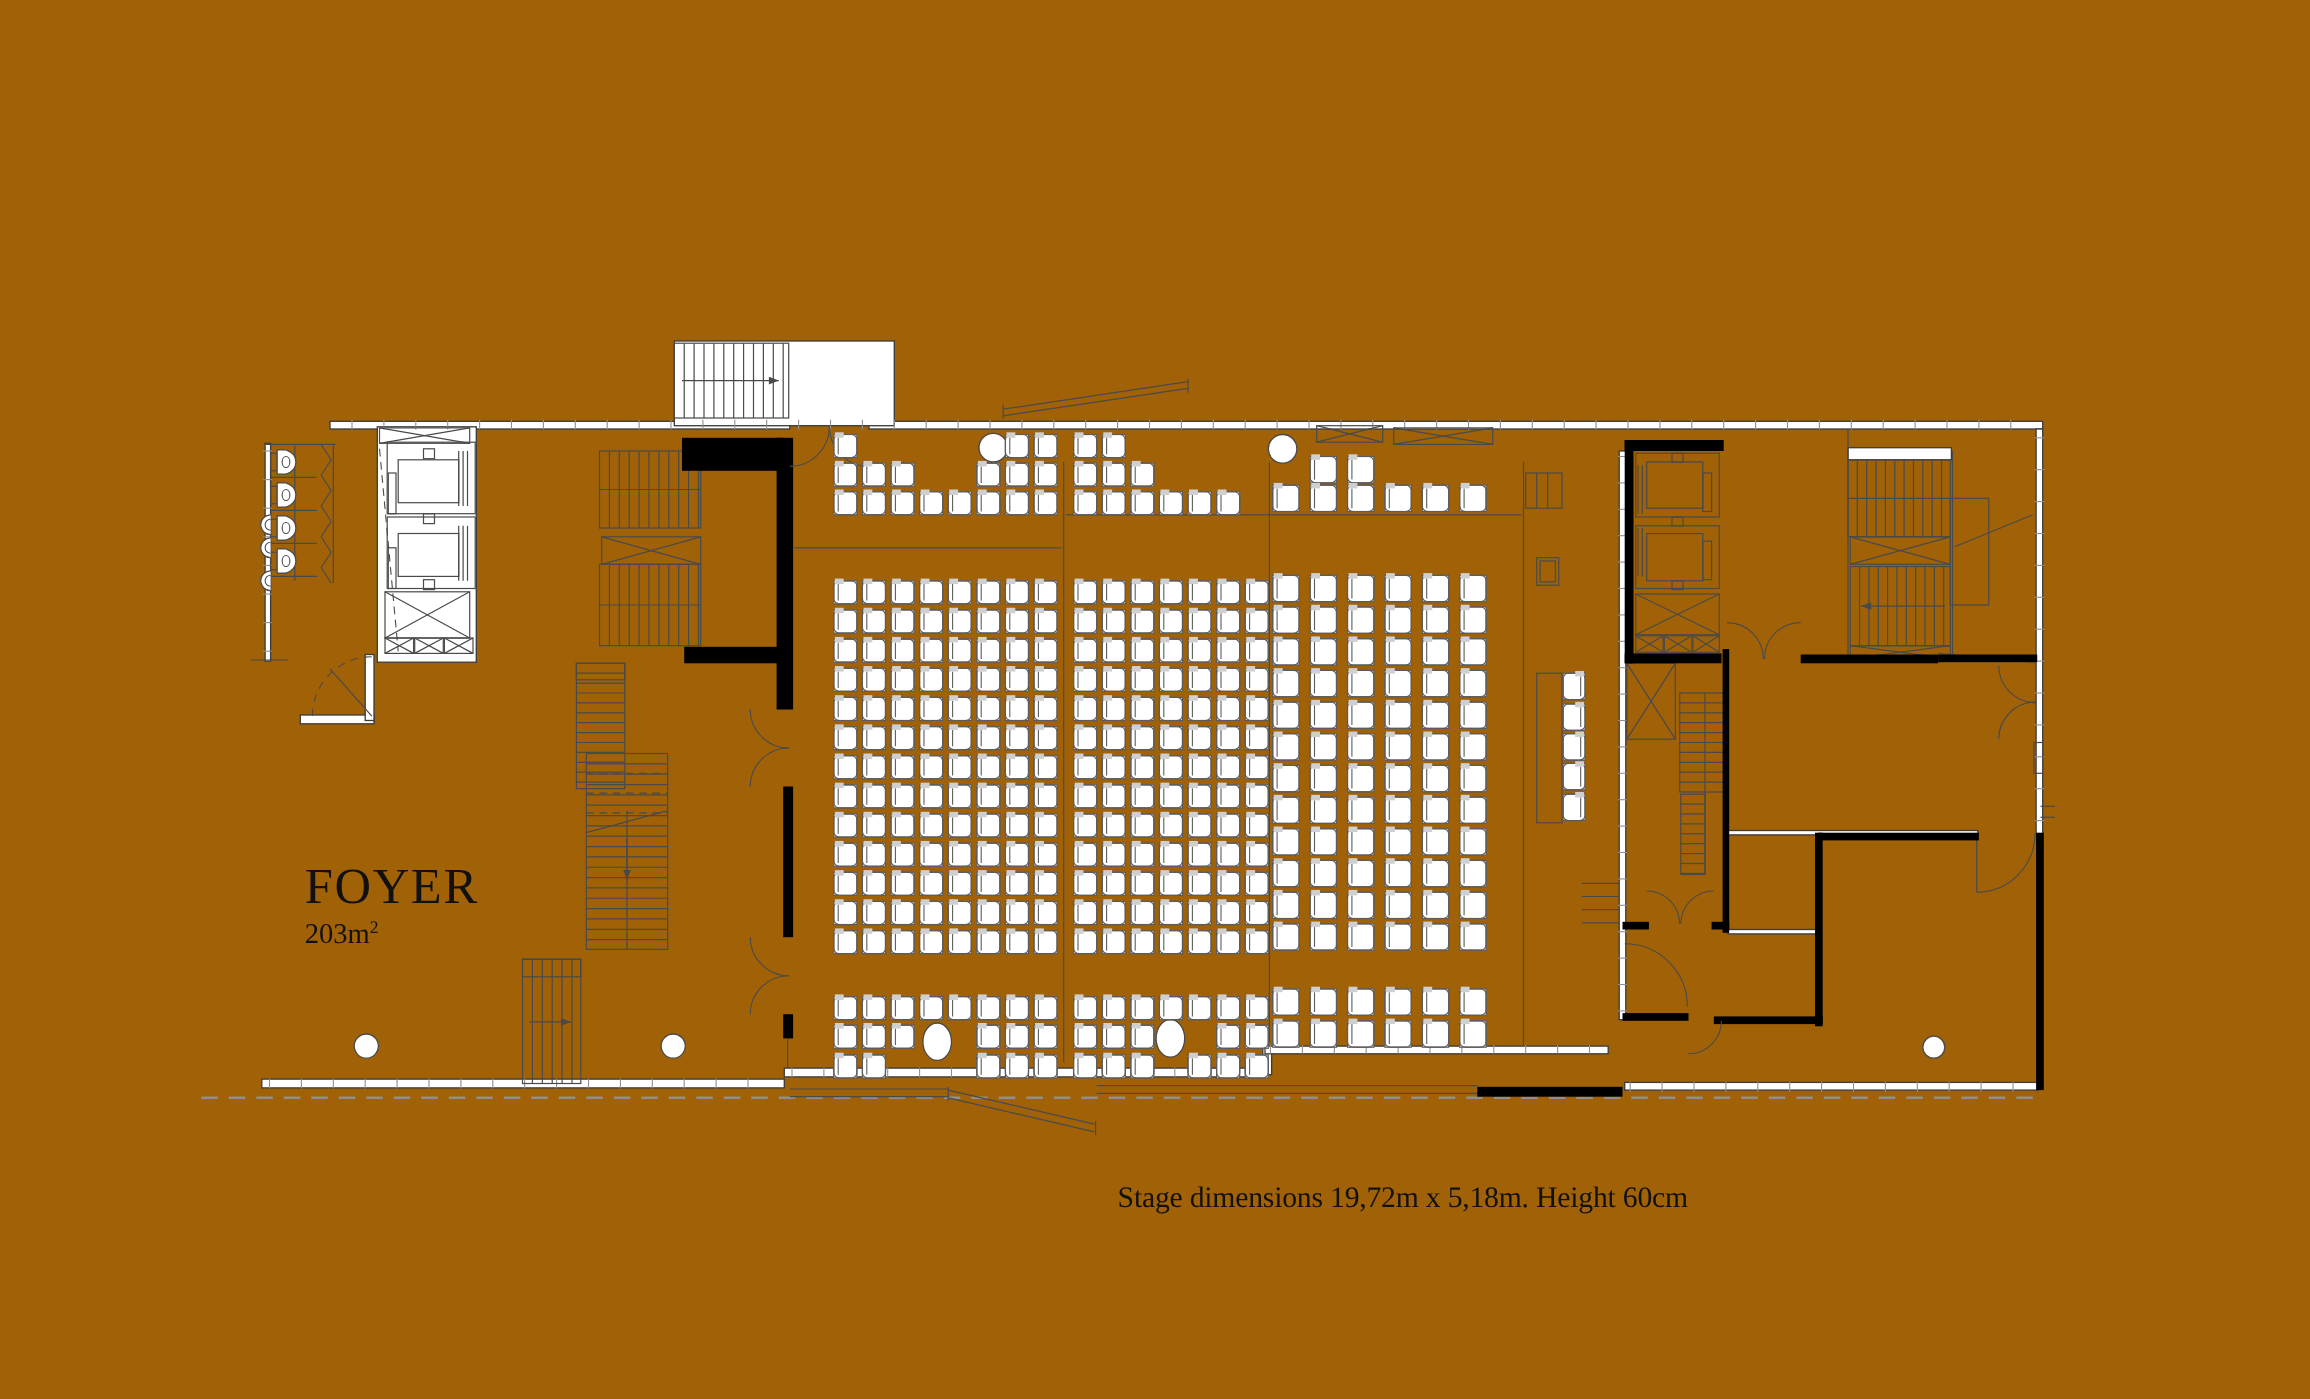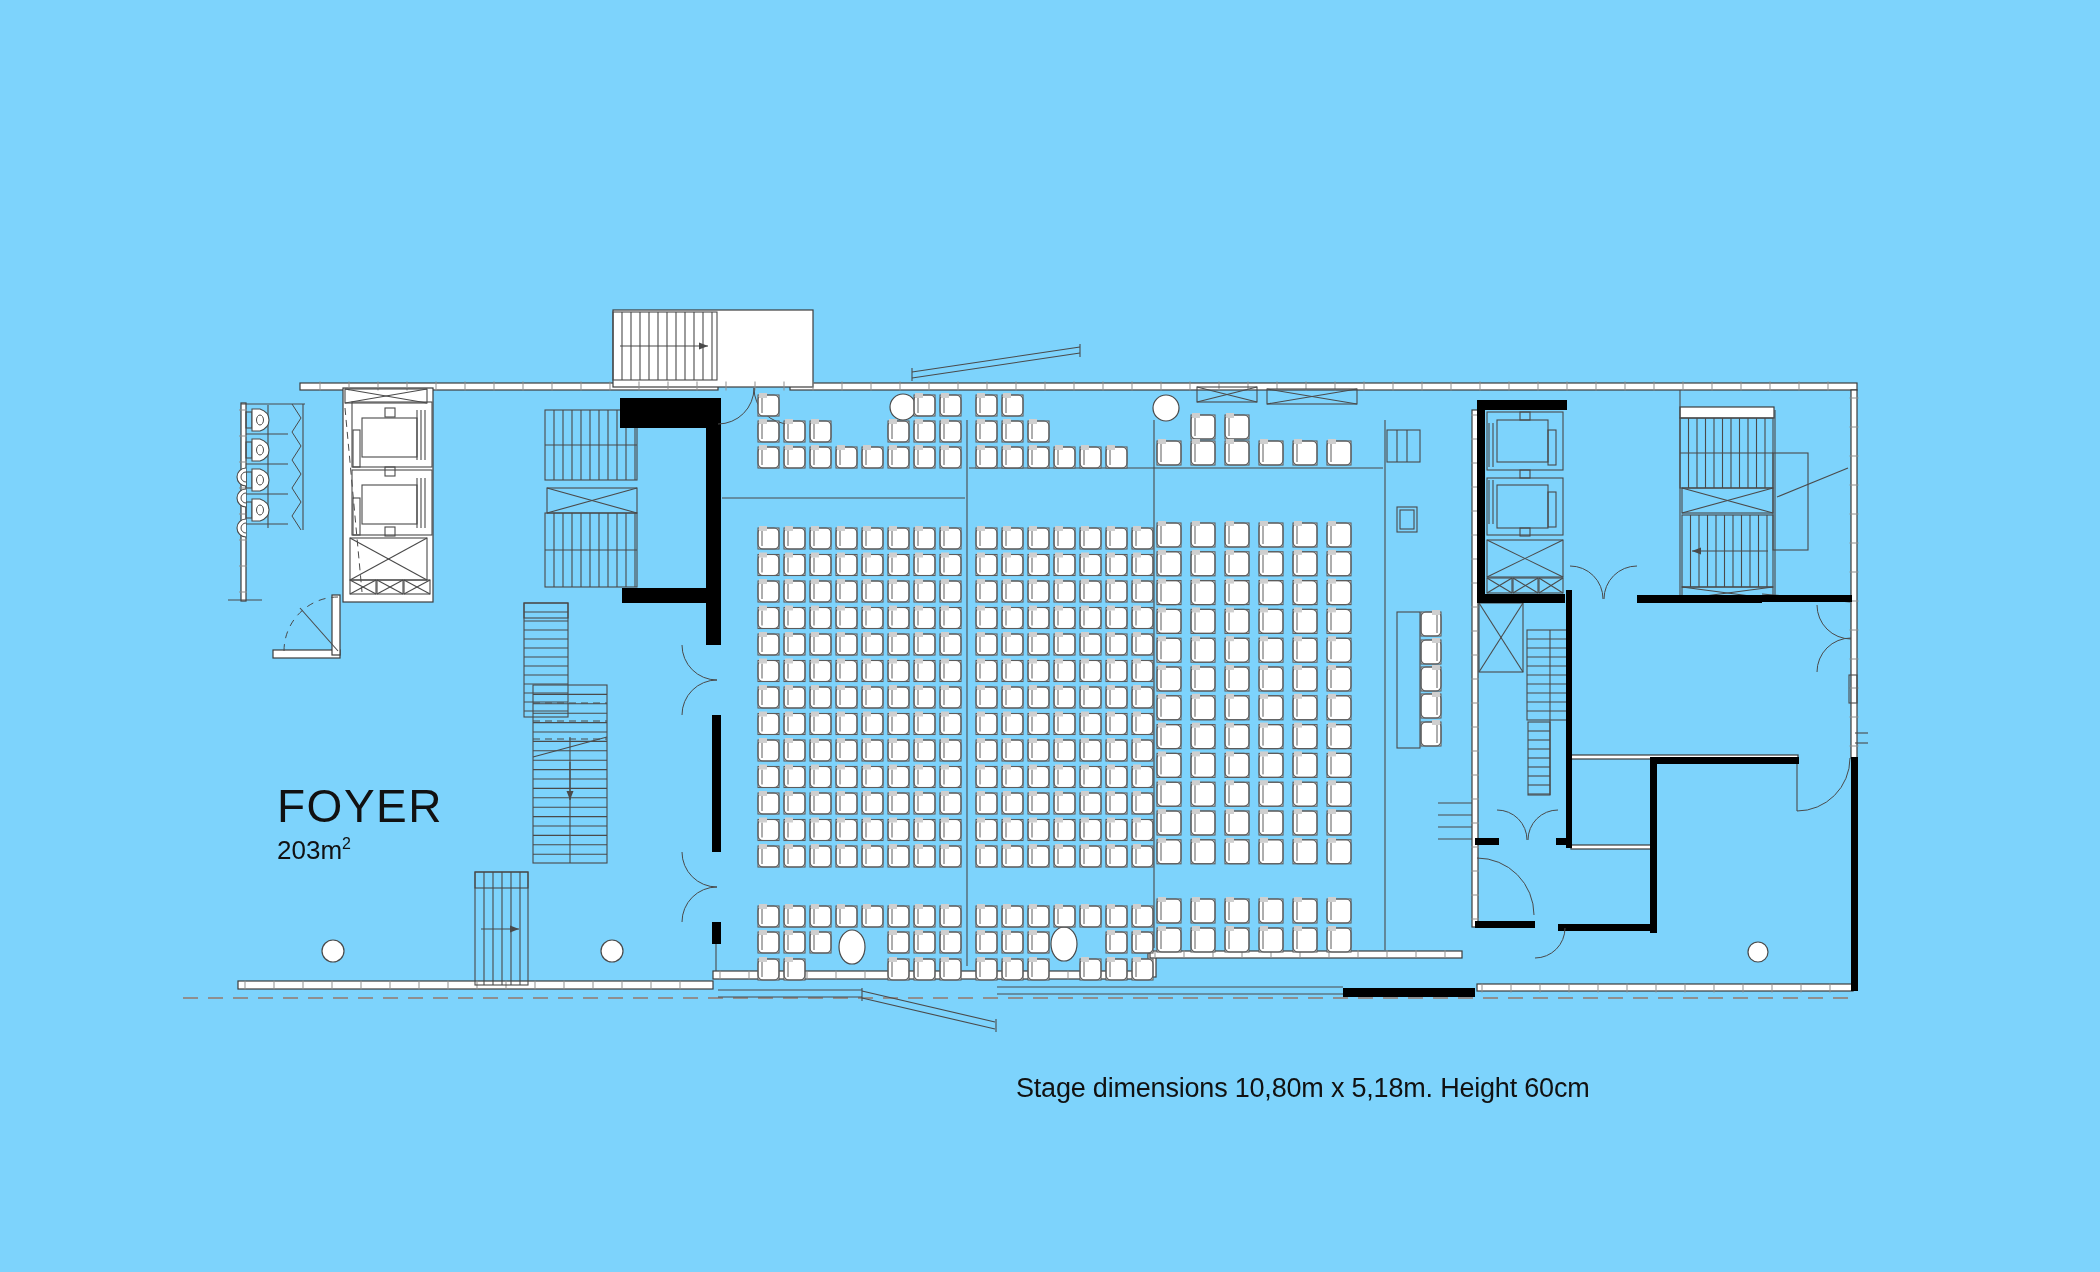--- a/index.html
+++ b/index.html
@@ -1,17 +1,17 @@
 <!DOCTYPE html>
 <html><head>
 <meta charset="utf-8">
 <style>
   html,body{margin:0;padding:0;background:#ffffff;}
-  .page{position:relative;width:2100px;height:1272px;background:#7dd3fc;overflow:hidden;
-        font-family:Liberation Sans, sans-serif;}
+  .page{position:relative;width:2100px;height:1272px;background:#a16207;overflow:hidden;
+        font-family:Liberation Serif, serif;}
   #plan-svg{position:absolute;left:0;top:0;width:2100px;height:1272px;}
   .room-label{position:absolute;left:277px;top:783px;color:#111;}
   .room-label .name{font-size:46px;letter-spacing:1.5px;line-height:1;}
   .room-label .area{font-size:26px;margin-top:7px;line-height:1;}
   .room-label .area sup{font-size:16px;}
   .caption{position:absolute;left:1016px;top:1075px;font-size:27px;color:#111;
            letter-spacing:-0.2px;line-height:1;}
 </style>
 </head>
 <body>
@@ -1957,14 +1957,14 @@
         <line x1="570" y1="762" x2="570" y2="800" stroke="#4a4a4a" stroke-width="1.1"></line>
         <polygon points="570,800 566.5,791 573.5,791" fill="#4a4a4a"></polygon>
       </g>
     </svg>
 
   <div class="room-label">
     <div class="name">FOYER</div>
     <div class="area"><span>203m</span><sup>2</sup></div>
   </div>
 
-  <div class="caption">Stage dimensions 10,80m x 5,18m. Height 60cm</div>
+  <div class="caption">Stage dimensions 19,72m x 5,18m. Height 60cm</div>
 </div>
 
 </body></html>

